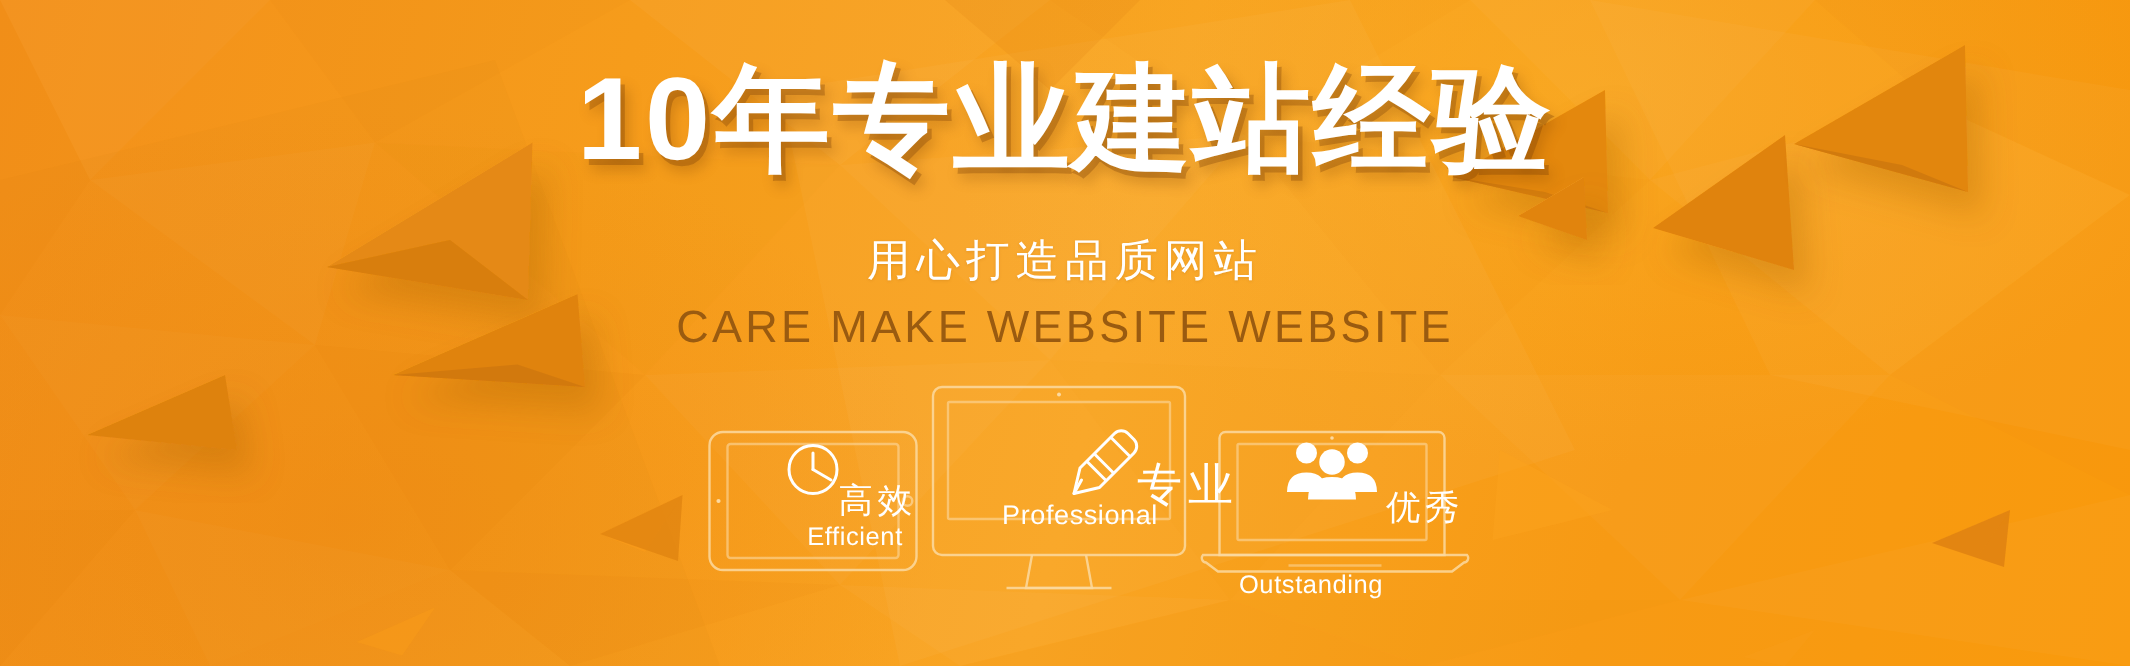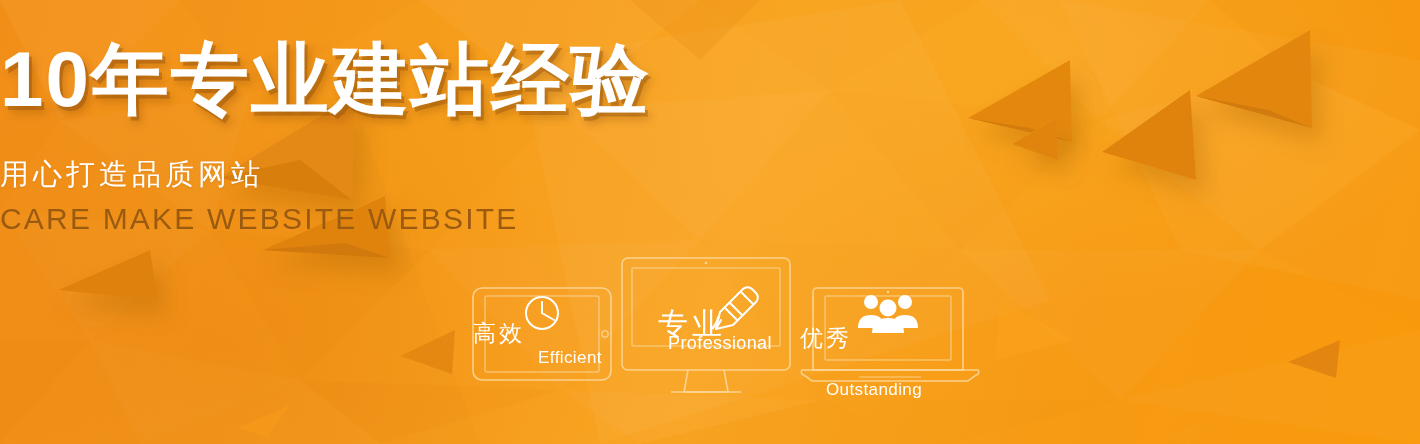--- a/index.html
+++ b/index.html
@@ -25,20 +25,21 @@
   #poly svg { display:block; width:1420px; height:444px; }
 
   
   #shapes { position:absolute; inset:0; }
   #shapes svg { display:block; width:1420px; height:444px; }
 
   
   .center-col {
     position:absolute; left:0; top:0;
     width:1420px; height:444px;
+    text-align:center;
   }
   .headline {
     position:absolute;
     left:0; right:0; top:36px;
     font-size:78px;
     line-height:86px;
     font-weight:bold;
     color:#ffffff;
     letter-spacing:2px;
     text-shadow:
@@ -75,21 +76,21 @@
     width:540px; height:160px;
   }
   #devices svg { display:block; width:540px; height:160px; }
 
   .dev-label-cn {
     position:absolute;
     color:#ffffff;
     font-size:23px;
     line-height:26px;
     letter-spacing:3px;
-    text-align:left;
+    text-align:right;
     white-space:nowrap;
     font-weight:normal;
   }
   .dev-label-en {
     position:absolute;
     color:#ffffff;
     font-size:17px;
     line-height:20px;
     letter-spacing:0.4px;
     text-align:center;

